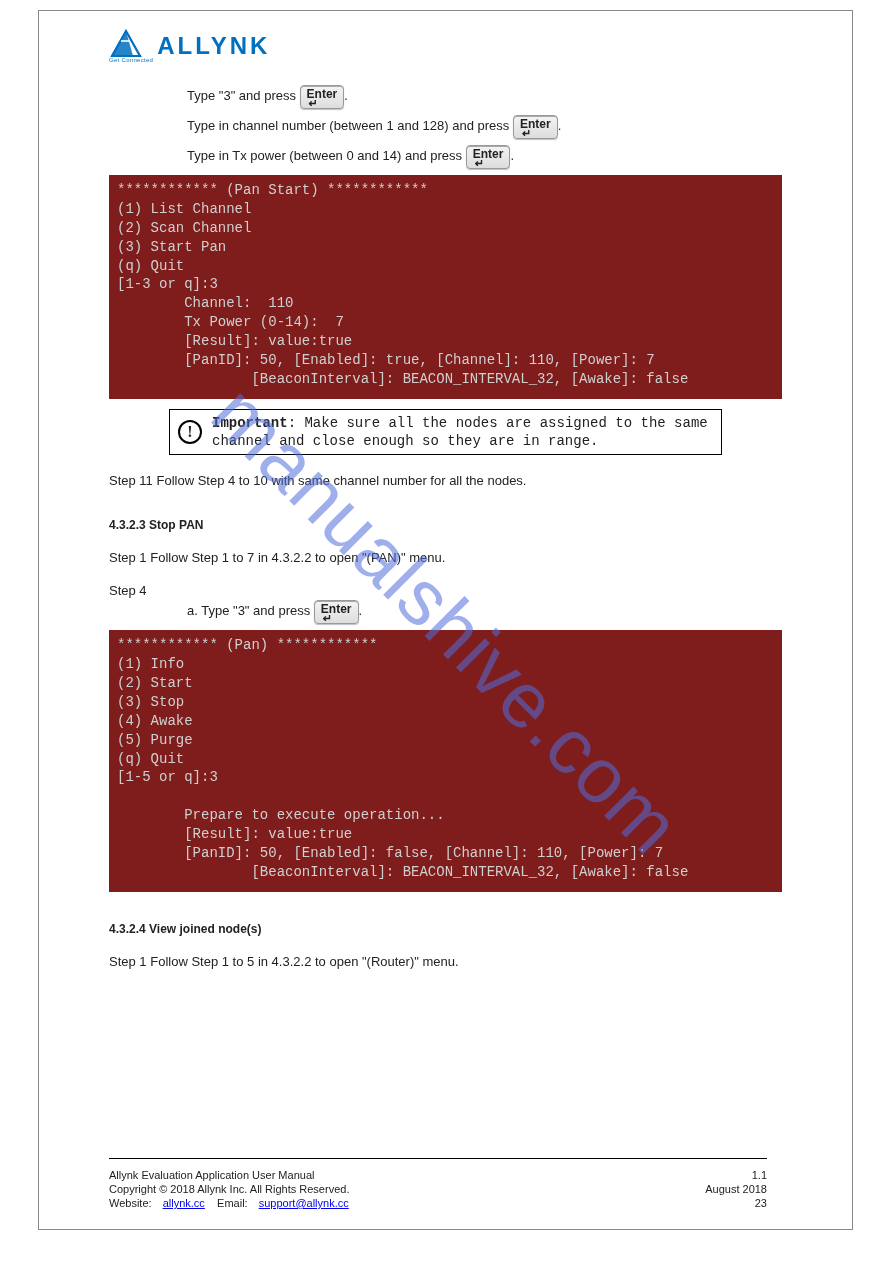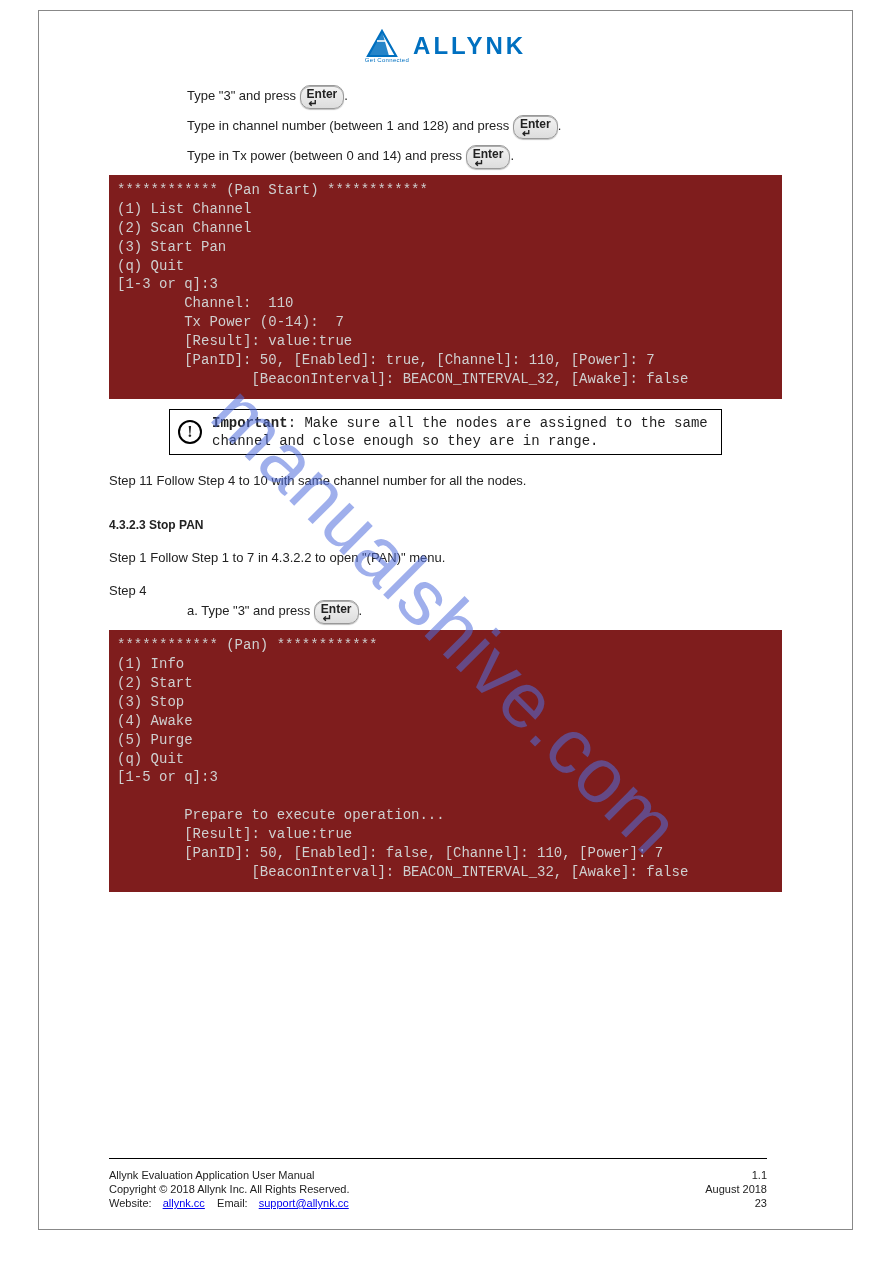--- a/index.html
+++ b/index.html
@@ -20,21 +20,20 @@
   }
   .inner {
     padding: 0 70px 0 70px;
     position: relative;
   }
   .logo-row {
     display: flex;
     align-items: center;
     gap: 4px;
     margin-bottom: 20px;
-    justify-content: center;
   }
   .logo-mark svg { display: block; }
   .logo-text {
     font-family: "Arial Black", Arial, sans-serif;
     font-weight: 900;
     font-size: 24px;
     letter-spacing: 3px;
     color: #0070C0;
   }
   .logo-sub {
@@ -44,21 +43,21 @@
     margin-top: -2px;
     letter-spacing: 0.3px;
   }
 
   .para { margin: 6px 0 6px 60px; line-height: 1.4; font-size: 13px; }
   .indent-more { margin-left: 78px; }
   .enter-key {
     display: inline-block;
     background: linear-gradient(#f4f4f4,#ddd);
     border: 1px solid #999;
-    border-radius: 10px;
+    border-radius: 4px;
     padding: 1px 6px 1px 6px;
     font-family: Arial, sans-serif;
     font-size: 12px;
     font-weight: bold;
     position: relative;
     vertical-align: middle;
     min-width: 40px;
     text-align: center;
     line-height: 14px;
     box-shadow: 0 1px 0 #aaa inset, 0 1px 1px rgba(0,0,0,0.25);
@@ -227,20 +226,25 @@
 (4) Awake
 (5) Purge
 (q) Quit
 [1-5 or q]:3
 
         Prepare to execute operation...
         [Result]: value:true
         [PanID]: 50, [Enabled]: false, [Channel]: 110, [Power]: 7
                 [BeaconInterval]: BEACON_INTERVAL_32, [Awake]: false</div>
 
+    <div class="h4">4.3.2.4 View joined node(s)</div>
+    <div class="section-step">
+      <span class="num">Step 1</span>
+      <span>Follow Step 1 to 5 in 4.3.2.2 to open "(Router)" menu.</span>
+    </div>
 
   </div>
 
   <div class="footer-block">
     <hr class="footer-hr">
     <div class="footer-row1">
       <span>Allynk Evaluation Application User Manual</span>
       <span>1.1</span>
     </div>
     <div class="footer-row1">

